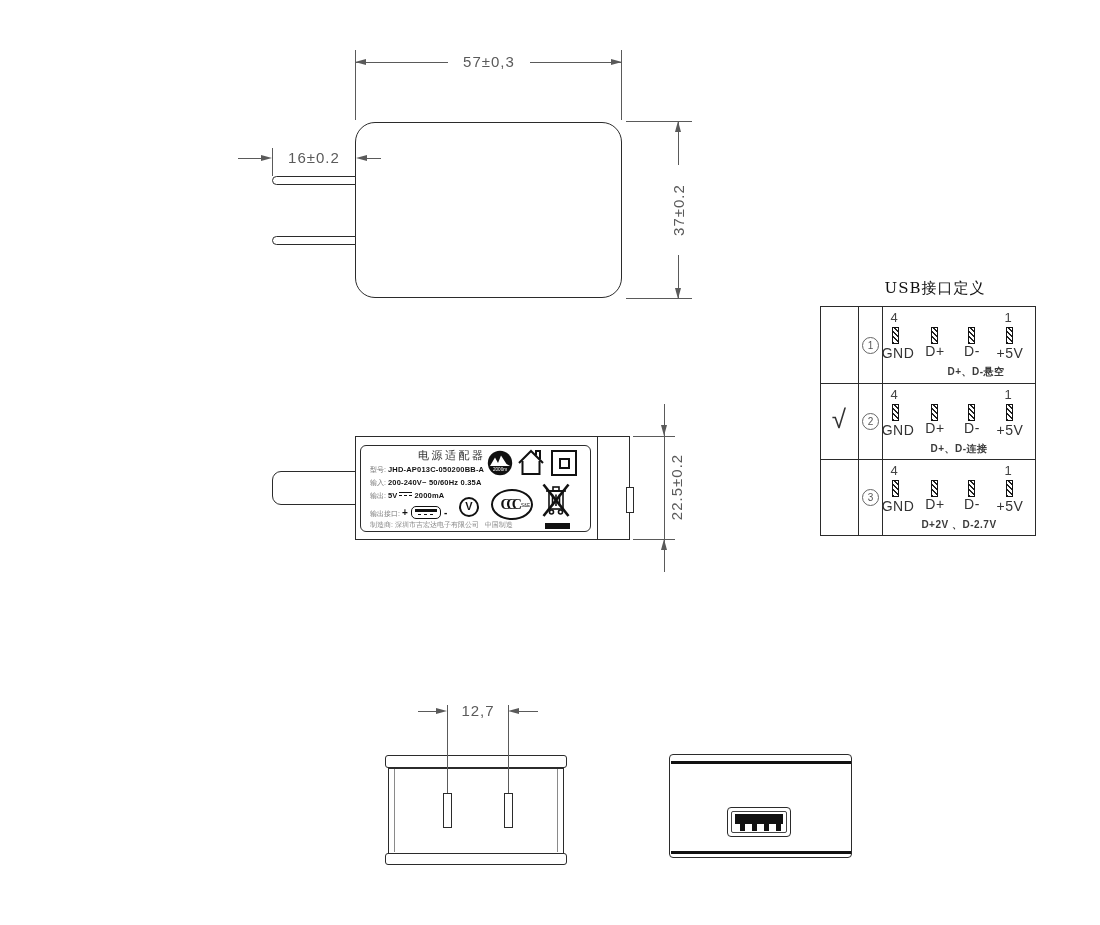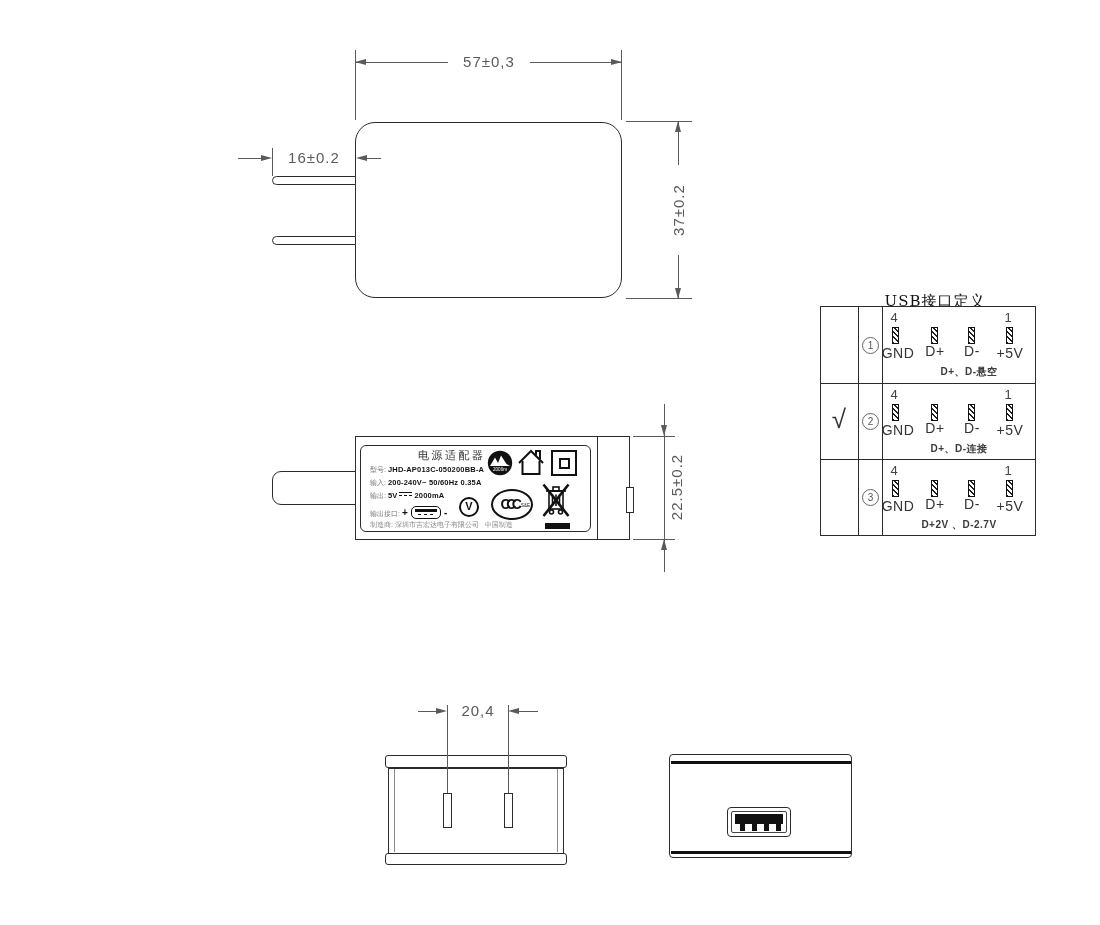--- a/index.html
+++ b/index.html
@@ -118,21 +118,21 @@
         <path d="M20 8 V4 H24 V12"></path>
         <path d="M6.5 14 V27 H23.5 V14"></path>
       </g>
     </svg>
     <div class="sq-out" style="left:551px;top:450px;width:26px;height:26px;">
       <div class="sq-in" style="left:5.5px;top:5.5px;width:11px;height:11px;"></div>
     </div>
     <div class="circ" style="left:459px;top:497px;width:20px;height:20px;border:2.6px solid #111;font-size:11px;
                 font-weight:900;line-height:15px;color:#111;"><span>V</span></div>
     <div class="circ" style="left:491px;top:489px;width:42px;height:31px;border:2.4px solid #111;border-radius:50%;">
-      <span style="font-weight:900;font-size:14px;letter-spacing:-4.5px;color:#111;line-height:27px;display:inline-block;margin-left:-6px;">CCC</span>
+      <span style="font-weight:900;font-size:14px;letter-spacing:-4.5px;color:#111;line-height:27px;display:inline-block;margin-left:-6px;font-family:Liberation Serif, serif;">CCC</span>
       <span style="position:absolute;right:1px;top:12px;font-size:4.5px;color:#111;">S&amp;E</span>
     </div>
     <svg class="abs" style="left:542px;top:483px;" width="28" height="38" viewBox="0 0 28 38">
       <g stroke="#111" stroke-width="1.6" fill="none">
         <rect x="7" y="8" width="14" height="18"></rect>
         <line x1="4" y1="8" x2="24" y2="8"></line>
         <rect x="11" y="4" width="6" height="4"></rect>
         <line x1="10.5" y1="11.5" x2="10.5" y2="23"></line>
         <line x1="14" y1="11.5" x2="14" y2="23"></line>
         <line x1="17.5" y1="11.5" x2="17.5" y2="23"></line>
@@ -147,21 +147,21 @@
     <div class="dlh" style="left:633px;top:436px;width:42px;"></div>
     <div class="dlh" style="left:633px;top:539px;width:42px;"></div>
     <div class="dlv" style="left:664px;top:404px;height:168px;"></div>
     <div class="ah ah-d" style="left:660.5px;top:425px;"></div>
     <div class="ah ah-u" style="left:660.5px;top:539px;"></div>
     <div class="dimtxt vtext" style="left:622px;top:479px;width:110px;background:transparent;">22.5±0.2</div>
   </div>
 
   <div>
     <div class="abs" style="left:845px;top:279px;width:180px;text-align:center;font-size:15px;color:#111;
-                font-family:'DejaVu Serif', serif;letter-spacing:1px;margin-top:13px;">USB接口定义</div>
+                font-family:'DejaVu Serif', serif;letter-spacing:1px;">USB接口定义</div>
 
     <div class="outline thin" style="left:820px;top:306px;width:216px;height:230px;"></div>
     <div class="lv" style="left:858px;top:307px;height:228px;width:1px;"></div>
     <div class="lv" style="left:882px;top:307px;height:228px;width:1px;"></div>
     <div class="lh" style="left:821px;top:383px;width:214px;height:1px;"></div>
     <div class="lh" style="left:821px;top:459px;width:214px;height:1px;"></div>
 
     <div class="abs" style="left:824px;top:404px;width:30px;text-align:center;font-size:26px;color:#333;">√</div>
 
     <div class="numcircle" style="left:862px;top:337px;">1</div>
@@ -172,21 +172,21 @@
       <div class="pinnum" style="left:4px;top:4px;width:16px;">4</div>
       <div class="pinnum" style="left:118px;top:4px;width:16px;">1</div>
       <div class="pin" style="left:10px;top:21px;"></div>
       <div class="pin" style="left:49px;top:21px;"></div>
       <div class="pin" style="left:86px;top:21px;"></div>
       <div class="pin" style="left:124px;top:21px;"></div>
       <div class="pinlab" style="left:-4px;top:39px;width:40px;">GND</div>
       <div class="pinlab" style="left:38px;top:37px;width:30px;">D+</div>
       <div class="pinlab" style="left:74px;top:37px;width:32px;">D-</div>
       <div class="pinlab" style="left:106px;top:39px;width:44px;">+5V</div>
-      <div class="pinnote" style="left:1px;top:59px;width:172px;">D+、D-悬空</div>
+      <div class="pinnote" style="left:8px;top:59px;width:172px;">D+、D-悬空</div>
     </div>
 
     <div class="abs" style="left:882px;top:383px;width:154px;height:76px;">
       <div class="pinnum" style="left:4px;top:4px;width:16px;">4</div>
       <div class="pinnum" style="left:118px;top:4px;width:16px;">1</div>
       <div class="pin" style="left:10px;top:21px;"></div>
       <div class="pin" style="left:49px;top:21px;"></div>
       <div class="pin" style="left:86px;top:21px;"></div>
       <div class="pin" style="left:124px;top:21px;"></div>
       <div class="pinlab" style="left:-4px;top:39px;width:40px;">GND</div>
@@ -216,21 +216,21 @@
     <div class="outline thin" style="left:388px;top:767.5px;width:176px;height:86px;"></div>
     <div class="dlv" style="left:394px;top:769px;height:83px;background:#8a8a8a;"></div>
     <div class="dlv" style="left:557px;top:769px;height:83px;background:#8a8a8a;"></div>
     <div class="outline thin" style="left:385px;top:853px;width:182px;height:12px;border-radius:3px;"></div>
     <div class="outline thin" style="left:443px;top:793px;width:9px;height:35px;"></div>
     <div class="outline thin" style="left:504px;top:793px;width:9px;height:35px;"></div>
 
     <div class="dlh" style="left:418px;top:711px;width:19px;"></div>
     <div class="ah ah-r" style="left:436px;top:707.5px;"></div>
     <div class="dlv" style="left:447px;top:705px;height:88px;"></div>
-    <div class="dimtxt" style="left:452px;top:703px;width:52px;">20,4</div>
+    <div class="dimtxt" style="left:452px;top:703px;width:52px;">12,7</div>
     <div class="ah ah-l" style="left:508px;top:707.5px;"></div>
     <div class="dlv" style="left:508px;top:705px;height:88px;"></div>
     <div class="dlh" style="left:519px;top:711px;width:19px;"></div>
   </div>
 
   <div>
     <div class="outline thin" style="left:669px;top:754px;width:183px;height:104px;border-radius:4px;"></div>
     <div class="abs" style="left:670.5px;top:761px;width:180px;height:3px;background:#111;"></div>
     <div class="abs" style="left:670.5px;top:851px;width:180px;height:3px;background:#111;"></div>
     <div class="outline thin" style="left:727px;top:807px;width:64px;height:30px;border-radius:4px;"></div>

